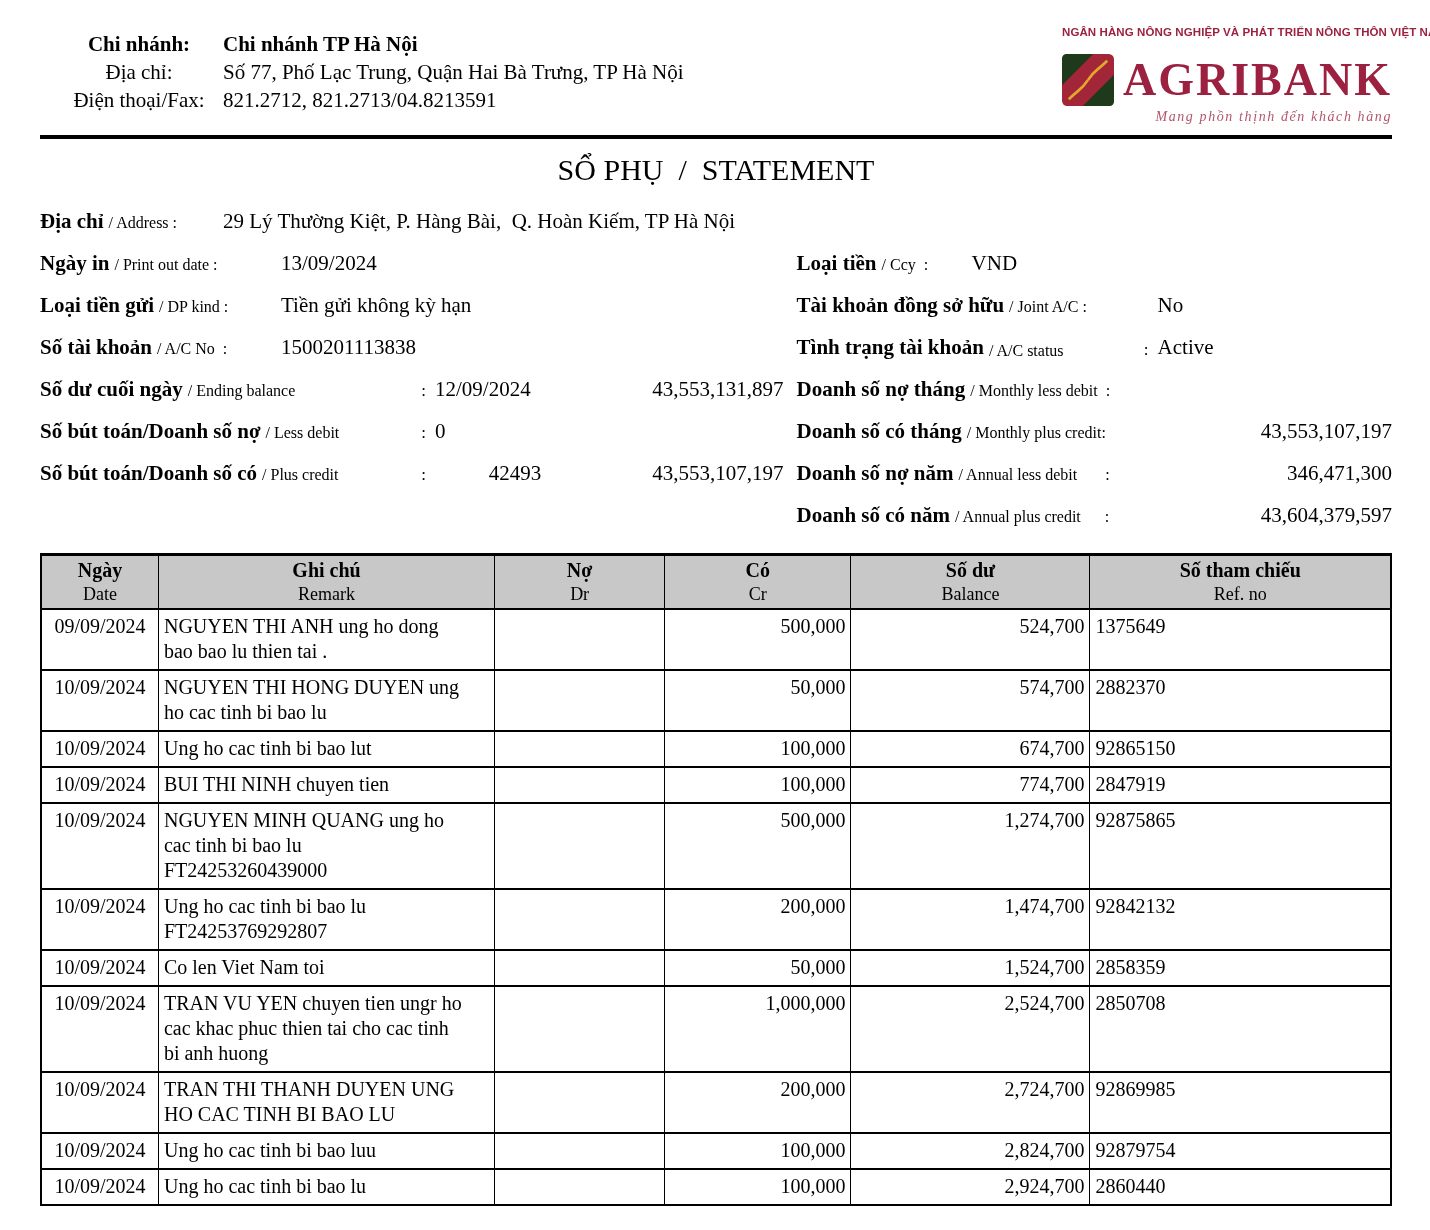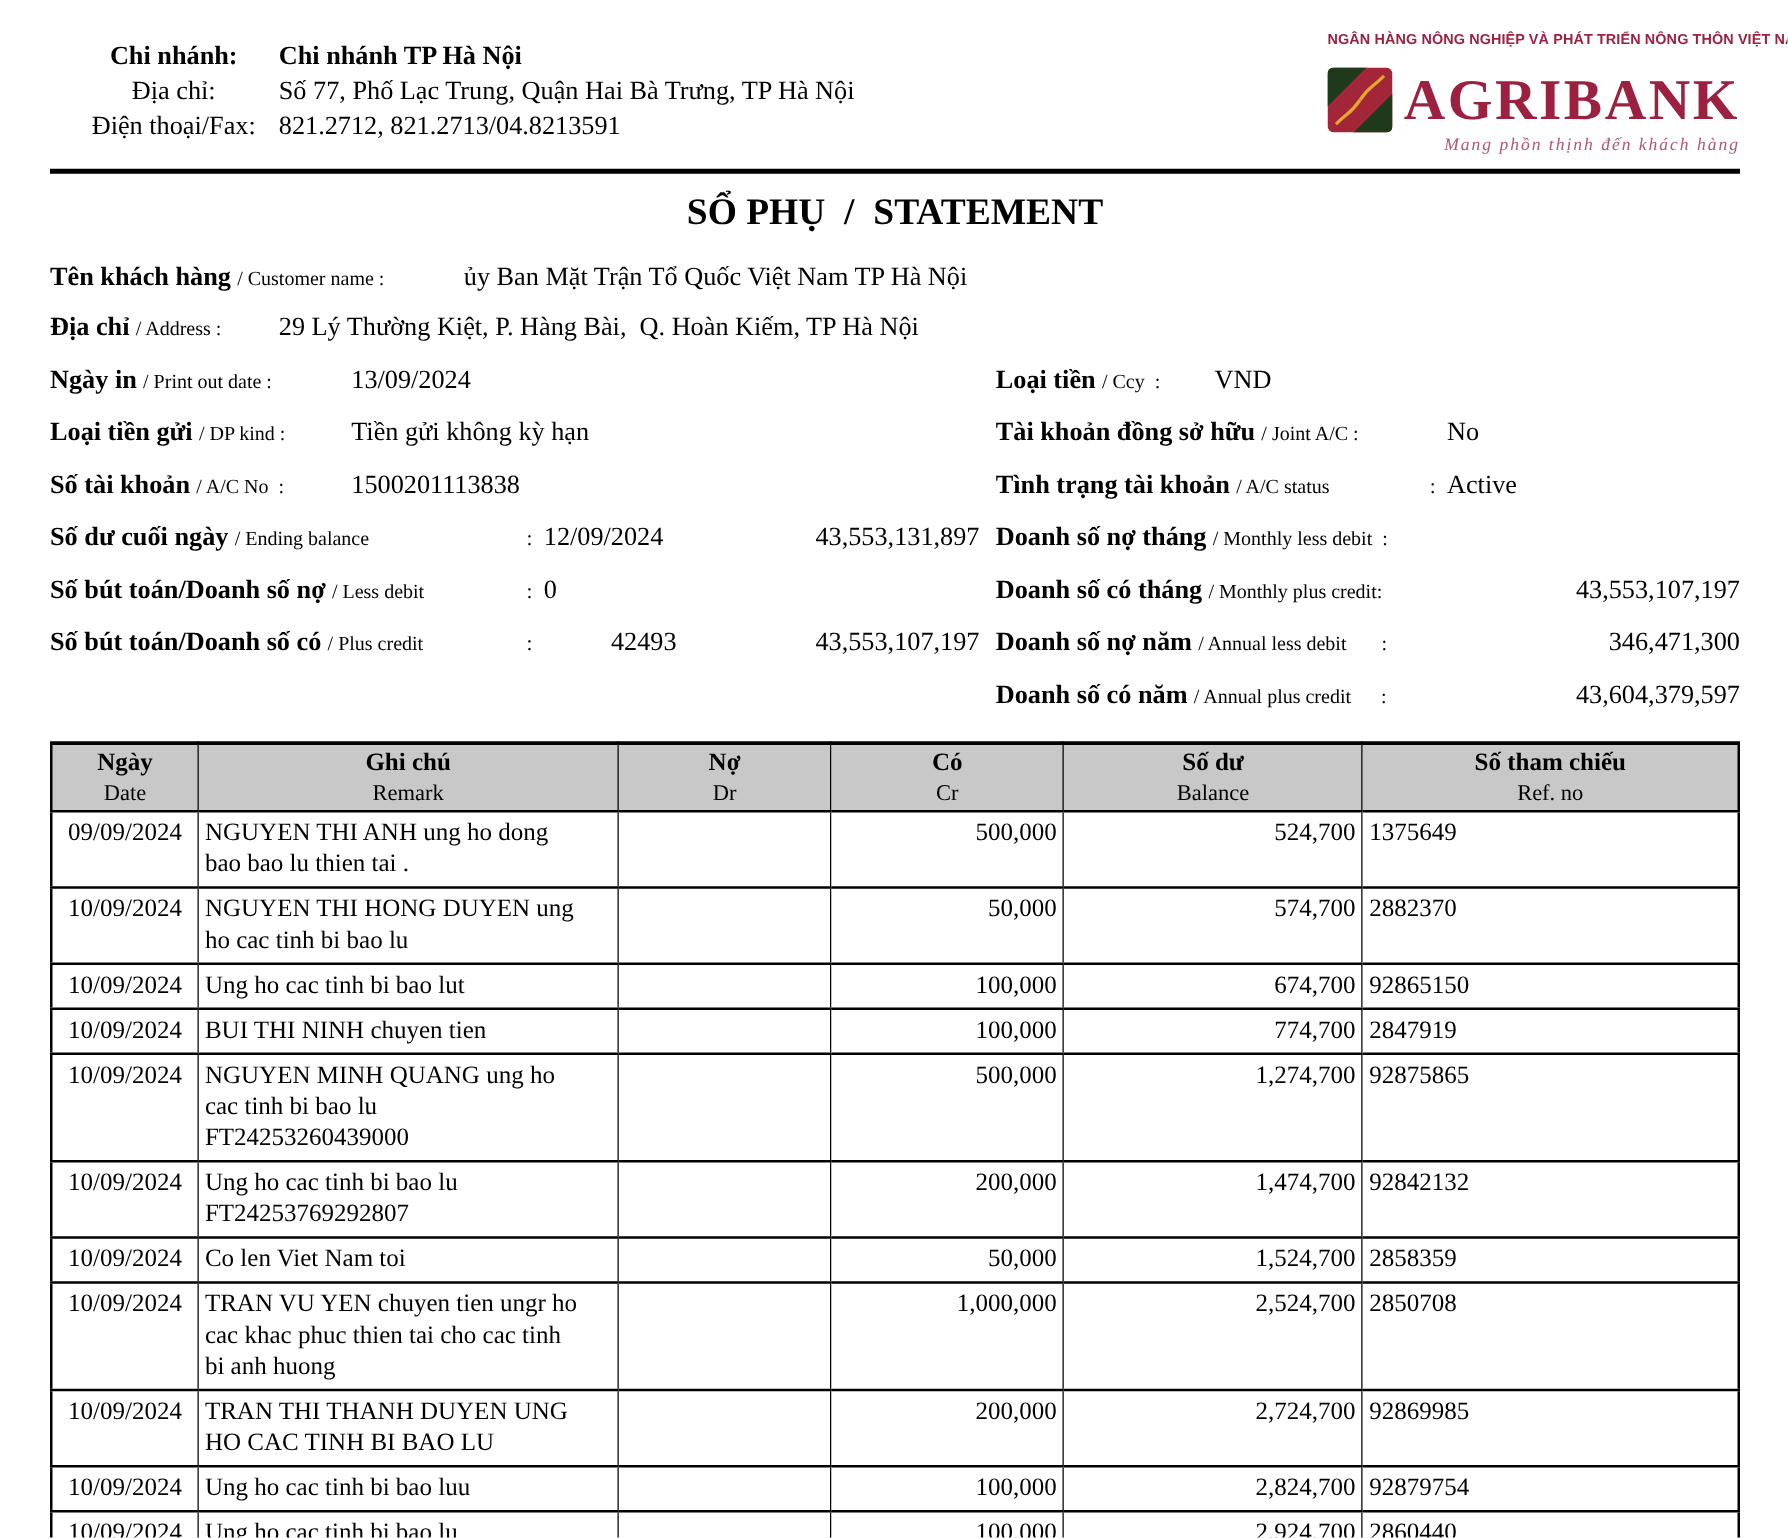--- a/index.html
+++ b/index.html
@@ -31,21 +31,21 @@
     letter-spacing: 2px; line-height: 1; white-space: nowrap;
   }
   .tagline {
     font-size: 14px; font-style: italic; color: #b2566d;
     text-align: right; letter-spacing: 1.6px; margin-top: 3px; white-space: nowrap;
   }
 
   .rule { height: 4px; background: #000; margin-top: 10px; }
 
   
-  .title { text-align: center; font-size: 30px; font-weight: bold; margin-top: 14px; white-space: pre; }
+  .title { text-align: center; font-size: 30px; font-weight: normal; margin-top: 14px; white-space: pre; }
 
   
   .fields { margin-top: 22px; font-size: 21px; }
   .frow { display: flex; align-items: baseline; height: 42px; }
   .frow-tall { height: 40px; }
   .lbl { display: flex; align-items: baseline; white-space: pre; flex: 0 0 auto; }
   .vi { font-weight: bold; font-size: 21px; }
   .en { font-size: 16px; padding-left: 5px; white-space: pre; }
   .colon { margin-left: auto; font-size: 17px; }
   .val { padding-left: 9px; white-space: pre; }
@@ -53,21 +53,21 @@
   .fcust .lbl { min-width: 322px; }
   .faddr .lbl { min-width: 174px; }
   .cols { display: flex; margin-top: 2px; }
   .fleft { width: 55%; flex: 0 0 55%; display: flex; flex-direction: column; }
   .fright { width: 45%; flex: 0 0 45%; display: flex; flex-direction: column; padding-left: 13px; }
   .fleft .frow:nth-child(-n+3) .lbl { width: 232px; flex-basis: 232px; }
   .fleft .frow:nth-child(n+4) .lbl { width: 386px; flex-basis: 386px; }
   .fleft .frow:nth-child(n+6) .val { min-width: 178px; text-align: center; padding-left: 0; }
   .fright .frow:nth-child(1) .lbl { width: 166px; flex-basis: 166px; }
   .fright .frow:nth-child(2) .lbl { width: 352px; flex-basis: 352px; }
-  .fright .frow:nth-child(3) .lbl { width: 352px; flex-basis: 352px; }
+  .fright .frow:nth-child(3) .lbl { width: 352px; flex-basis: 352px; align-items: flex-end; }
 
   
   table.stmt {
     width: 100%; border-collapse: collapse; margin-top: 8px;
     font-size: 20px; table-layout: fixed;
   }
   table.stmt { border: 2px solid #000; border-top: 3px solid #000; }
   .stmt th {
     background: #c8c8c8; border: 1px solid #000; border-bottom: 2px solid #000;
     padding: 2px 4px; vertical-align: top; font-weight: normal;
@@ -119,24 +119,20 @@
       </div>
       <div class="tagline">Mang phồn thịnh đến khách hàng</div>
     </div>
   </div>
 
   <div class="rule"></div>
 
   <div class="title">SỔ PHỤ  /  STATEMENT</div>
 
   <div class="fields">
-    <div class="frow frow-tall fcust">
-      <span class="lbl"><span class="vi">Tên khách hàng</span><span class="en">/ Customer name :</span></span>
-      <span class="val">ủy Ban Mặt Trận Tổ Quốc Việt Nam TP Hà Nội</span>
-    </div>
     <div class="frow frow-tall faddr">
       <span class="lbl"><span class="vi">Địa chỉ</span><span class="en">/ Address :</span></span>
       <span class="val">29 Lý Thường Kiệt, P. Hàng Bài,  Q. Hoàn Kiếm, TP Hà Nội</span>
     </div>
 
     <div class="cols">
       <div class="fleft">
           <div class="frow">
             <span class="lbl"><span class="vi">Ngày in</span><span class="en">/ Print out date :</span></span>
             <span class="val">13/09/2024</span>

